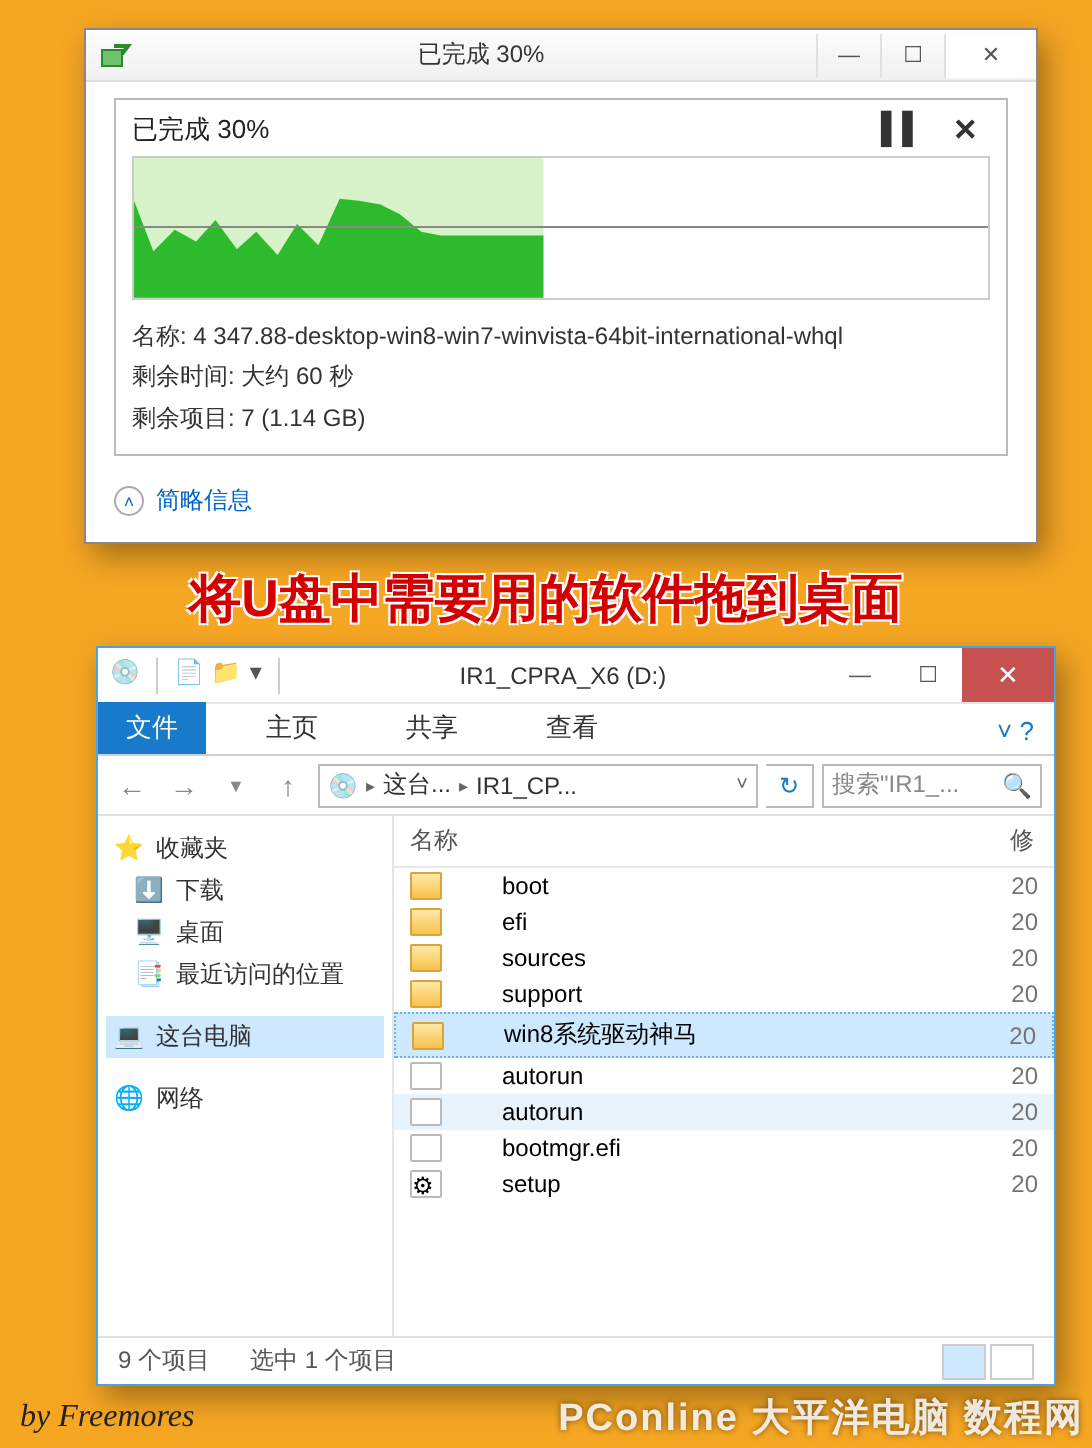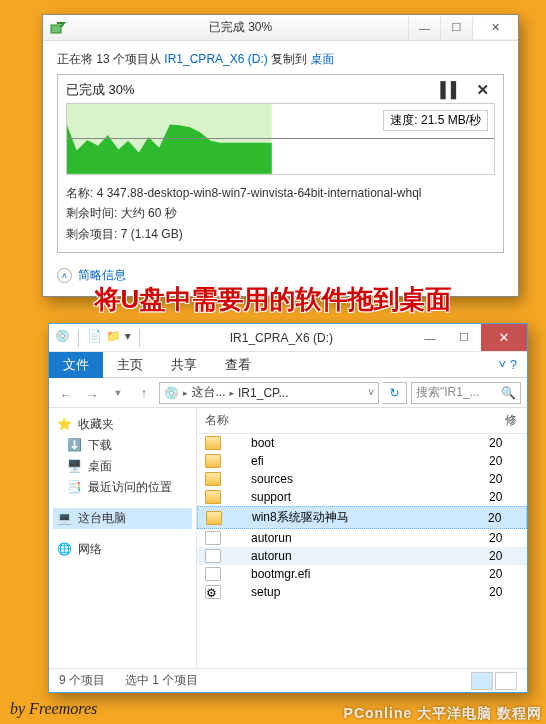--- a/index.html
+++ b/index.html
@@ -34,21 +34,21 @@
 
 .explorer { position: absolute; top: 323px; left: 48px; width: 480px; height: 370px; background: #fff; border: 1px solid #4aa3df; box-shadow: 4px 6px 14px rgba(0,0,0,0.35); display: flex; flex-direction: column; }
 .ex-titlebar { height: 28px; background: #fff; display: flex; align-items: center; font-size: 12px; border-bottom: 1px solid #e5e5e5; }
 .ex-titlebar .qat { display: flex; gap: 4px; padding: 0 6px; }
 .ex-titlebar .qat span { font-size: 12px; color: #555; }
 .ex-titlebar .sep { width: 1px; height: 18px; background: #ccc; margin: 0 4px; }
 .ex-titlebar .etitle { flex: 1; text-align: center; color: #333; }
 .ex-titlebar .wbtns { display: flex; height: 100%; }
 .ex-titlebar .wbtn { width: 34px; display: flex; align-items: center; justify-content: center; font-size: 11px; color: #555; }
 .ex-titlebar .wbtn.close { background: #c75050; color: #fff; width: 46px; font-size: 13px; }
-.ribbon-tabs { height: 26px; background: #fff; display: flex; align-items: center; border-bottom: 1px solid #d0d0d0; font-size: 13px; }
+.ribbon-tabs { height: 26px; background: #fff; display: flex; align-items: flex-end; border-bottom: 1px solid #d0d0d0; font-size: 13px; gap: 16px; }
 .ribbon-tabs .file-tab { background: #1979ca; color: #fff; padding: 4px 14px; }
 .ribbon-tabs .rtab { padding: 4px 14px; color: #333; }
 .ribbon-tabs .help { margin-left: auto; padding: 4px 10px; color: #1979ca; font-size: 13px; }
 .ex-nav { height: 30px; background: #fff; display: flex; align-items: center; gap: 4px; padding: 0 6px; border-bottom: 1px solid #e0e0e0; font-size: 12px; }
 .nav-arrow { width: 22px; height: 22px; display: flex; align-items: center; justify-content: center; color: #888; font-size: 14px; }
 .addr-bar { flex: 1; height: 22px; border: 1px solid #bbb; display: flex; align-items: center; padding: 0 4px; gap: 4px; overflow: hidden; white-space: nowrap; }
 .addr-bar .crumb { color: #333; }
 .addr-bar .csep { color: #666; font-size: 9px; }
 .refresh { width: 24px; height: 22px; border: 1px solid #bbb; border-left: none; display: flex; align-items: center; justify-content: center; color: #1979ca; }
 .search-box { width: 110px; height: 22px; border: 1px solid #bbb; display: flex; align-items: center; padding: 0 4px; color: #888; gap: 4px; overflow: hidden; }
@@ -61,69 +61,65 @@
 .sicon { width: 15px; height: 15px; display: inline-block; }
 .ex-list { flex: 1; font-size: 12px; overflow: hidden; }
 .list-head { display: flex; border-bottom: 1px solid #e8e8e8; color: #555; }
 .list-head .lh { padding: 4px 8px; }
 .list-head .lh.name { flex: 1; }
 .list-head .lh.mod { width: 30px; }
 .frow { display: flex; align-items: center; padding: 2px 8px; gap: 6px; }
 .frow.sel { background: #cde8ff; border: 1px dotted #6bb3e8; }
 .frow.hi { background: #e8f3fc; }
 .frow .fname { flex: 1; white-space: nowrap; overflow: hidden; margin-left: 24px; }
-.frow .fmod { width: 30px; color: #000000; }
+.frow .fmod { width: 30px; color: #737373; text-align: right; }
 .ficon { width: 16px; height: 14px; display: inline-block; }
 .folder-ico { background: linear-gradient(#ffe9a8,#f7c14b); border: 1px solid #d9a53a; border-radius: 1px; }
 .file-ico { background: #fff; border: 1px solid #bbb; border-radius: 1px; }
 .ex-status { height: 24px; border-top: 1px solid #e0e0e0; display: flex; align-items: center; padding: 0 10px; gap: 20px; font-size: 12px; color: #555; }
 .ex-status .spacer { flex: 1; }
 .view-toggle { display: flex; gap: 2px; }
 .vt { width: 22px; height: 18px; border: 1px solid #ccc; }
 .vt.active { background: #cde8ff; }
 
 .byline { position: absolute; bottom: 6px; left: 10px; font-family: cursive; font-style: italic; font-size: 16px; color: #222; }
 .watermark { position: absolute; bottom: 2px; right: 4px; font-size: 11px; color: rgba(255,255,255,0.85); text-align: right; line-height: 1.2; text-shadow: 0 0 3px rgba(0,0,0,0.5); }
-.watermark .big { font-size: 14px; font-weight: bold; letter-spacing: 1px; }
+.watermark .big { font-size: 19px; font-weight: bold; letter-spacing: 1px; }
 </style>
 </head>
 <body>
 
 <div class="copy-dialog">
   <div class="copy-titlebar">
     <svg class="ticon" viewBox="0 0 16 16">
         <rect x="1" y="5" width="10" height="8" fill="#6fc36f" stroke="#2b8a2b"></rect>
         <path d="M7 3 L14 3 L11 7" fill="none" stroke="#2b8a2b" stroke-width="2"></path>
       </svg>
     <span class="title-text">已完成 30%</span>
     <div class="title-btns">
       <div class="title-btn">—</div>
       <div class="title-btn">☐</div>
       <div class="title-btn close">✕</div>
     </div>
   </div>
   <div class="copy-body">
-    <div class="copy-status-line">
-      <span>正在将 13 个项目从 </span><a href="#">IR1_CPRA_X6 (D:)</a><span> 复制到 </span><a href="#">桌面</a>
-    </div>
     <div class="progress-wrap">
       <div class="progress-head">
         <span class="ptxt">已完成 30%</span>
         <div class="progress-ctrl">
           <span class="pc-btn">▐▐</span>
           <span class="pc-btn">✕</span>
         </div>
       </div>
       <div class="chart">
         <svg viewBox="0 0 440 72" preserveAspectRatio="none">
           <rect x="0" y="0" width="211" height="72" fill="#d8f2c9"></rect>
           <polygon points="0,22 10,48 21,37 32,43 42,32 53,47 63,38 74,50 84,34 95,45 106,21 116,22 127,24 137,29 148,38 158,40 169,40 179,40 190,40 200,40 211,40 211,72 0,72" fill="#2dbb2d"></polygon>
         </svg>
         <div class="mid-line"></div>
-        <div class="speed-box">速度: 21.5 MB/秒</div>
       </div>
       <div class="copy-details">
         <div>名称: 4 347.88-desktop-win8-win7-winvista-64bit-international-whql</div>
         <div>剩余时间: 大约 60 秒</div>
         <div>剩余项目: 7 (1.14 GB)</div>
       </div>
     </div>
     <div class="simple-info">
       <span class="chev">˄</span>
       <span>简略信息</span>

